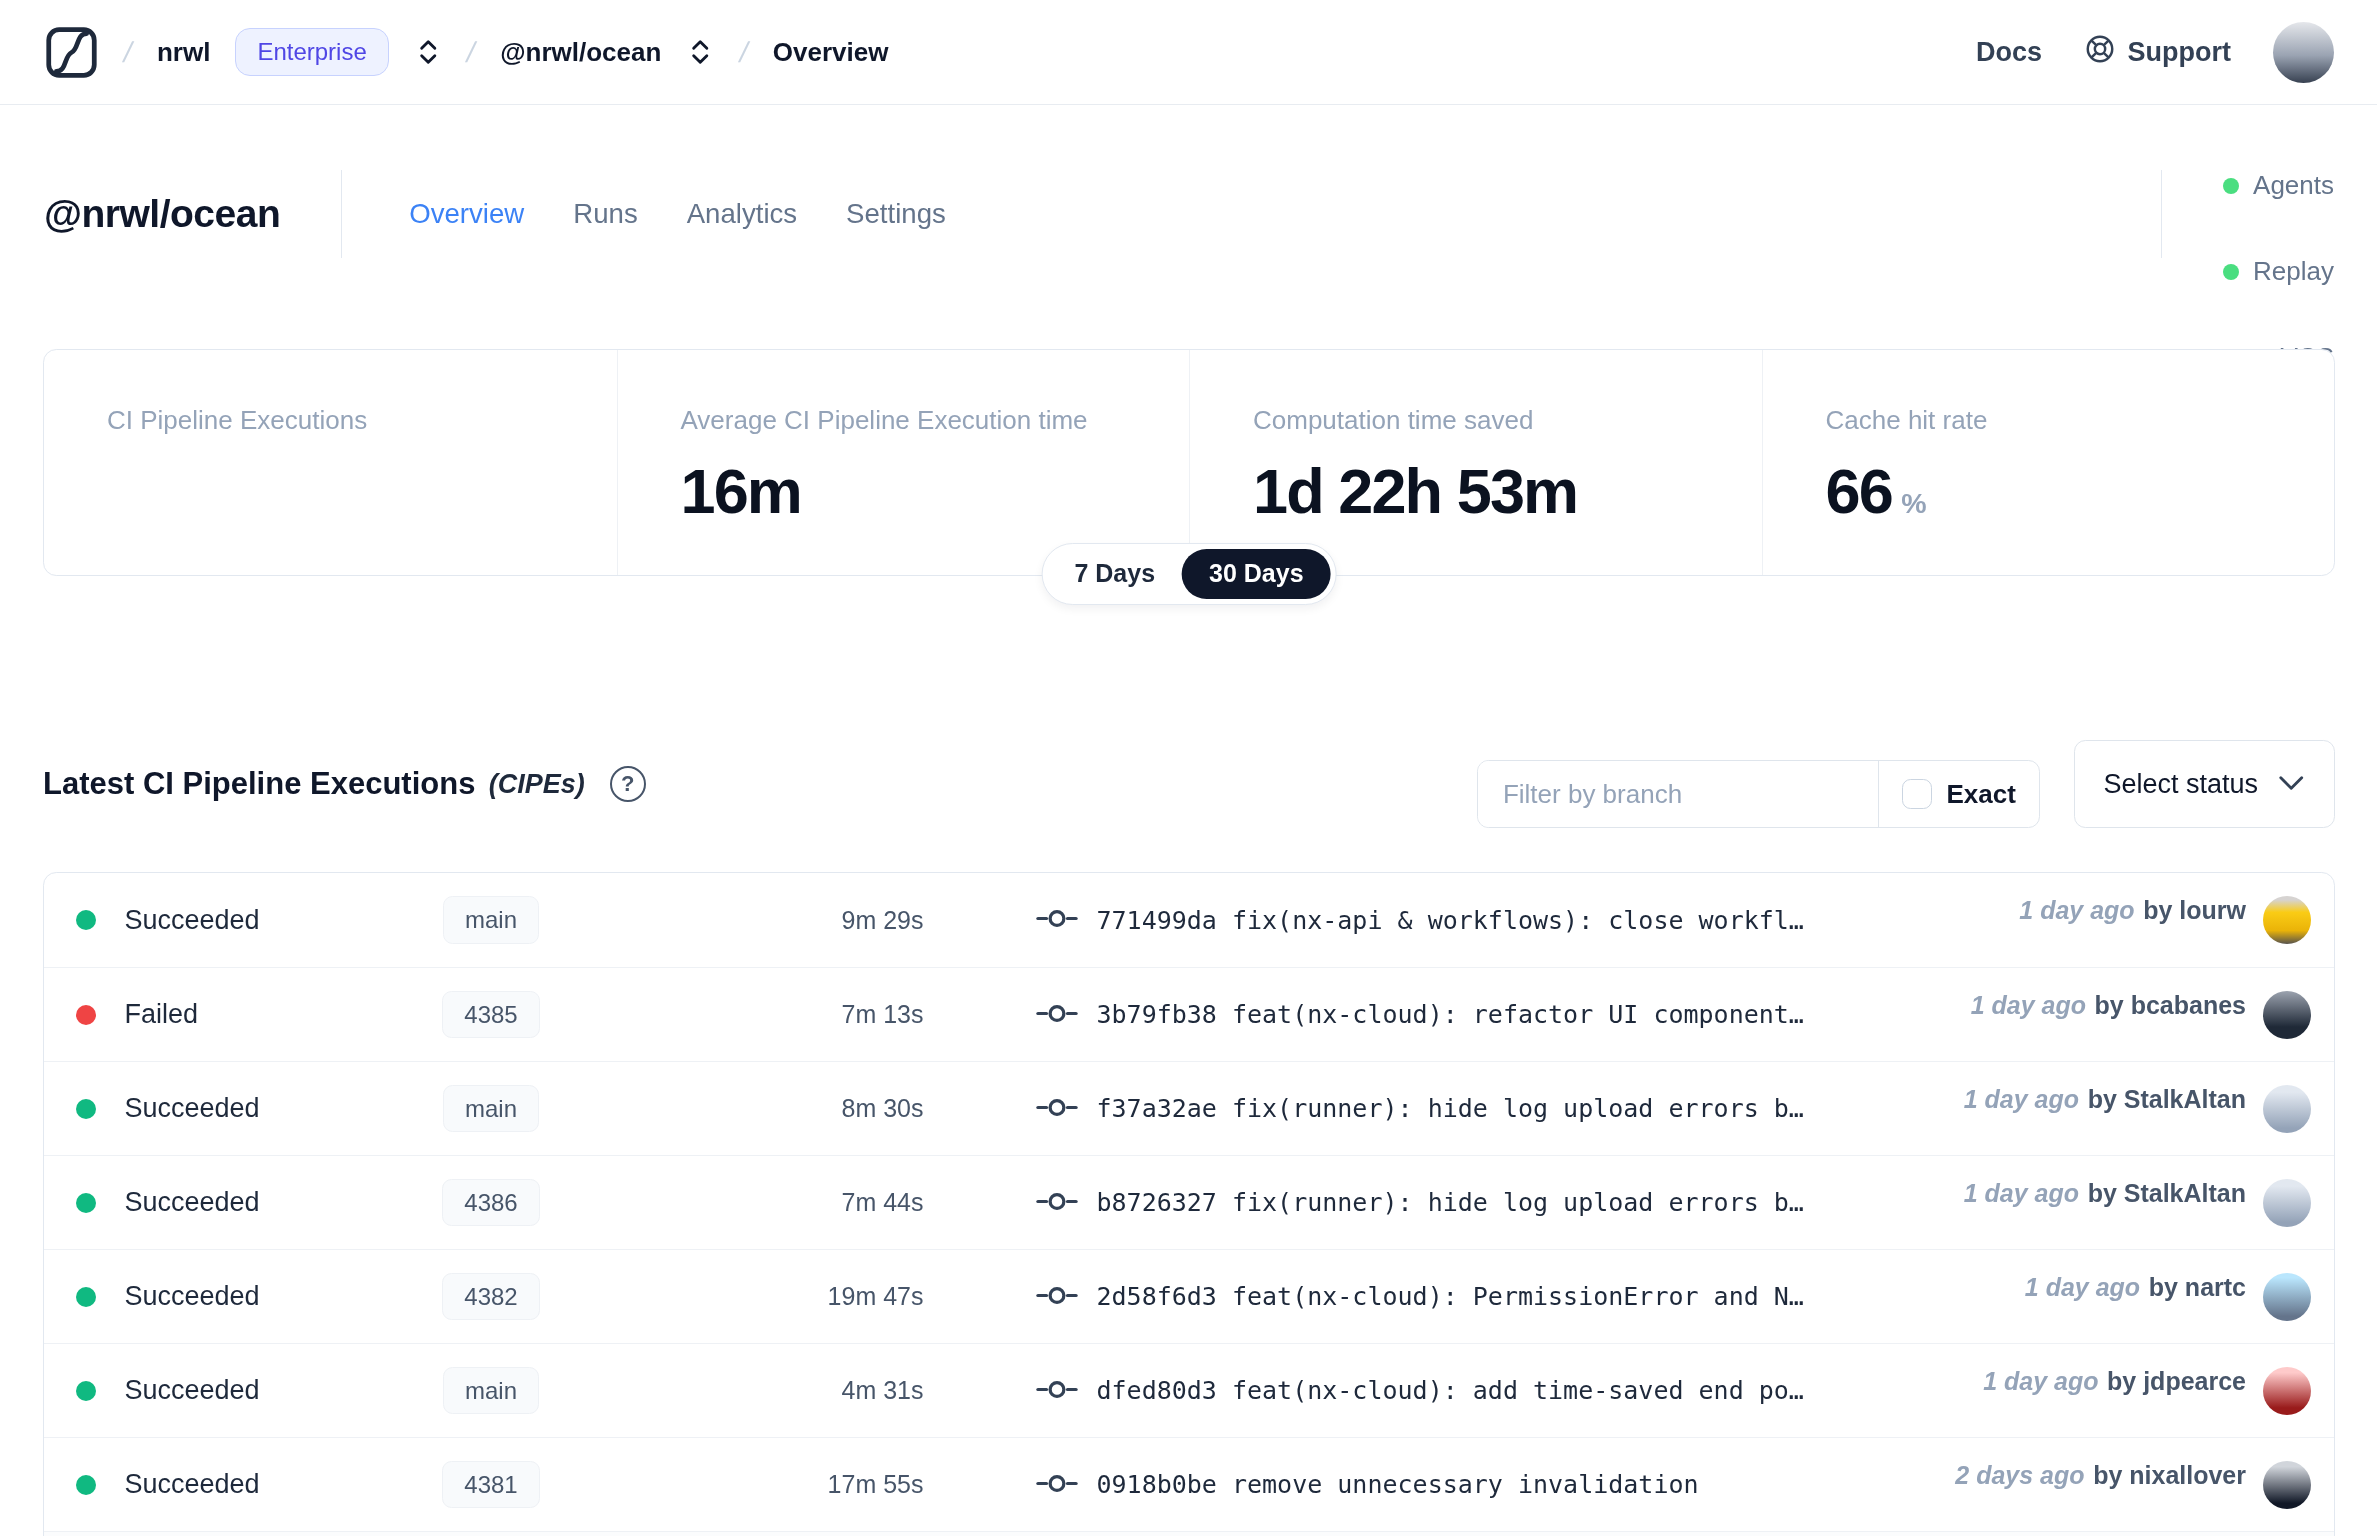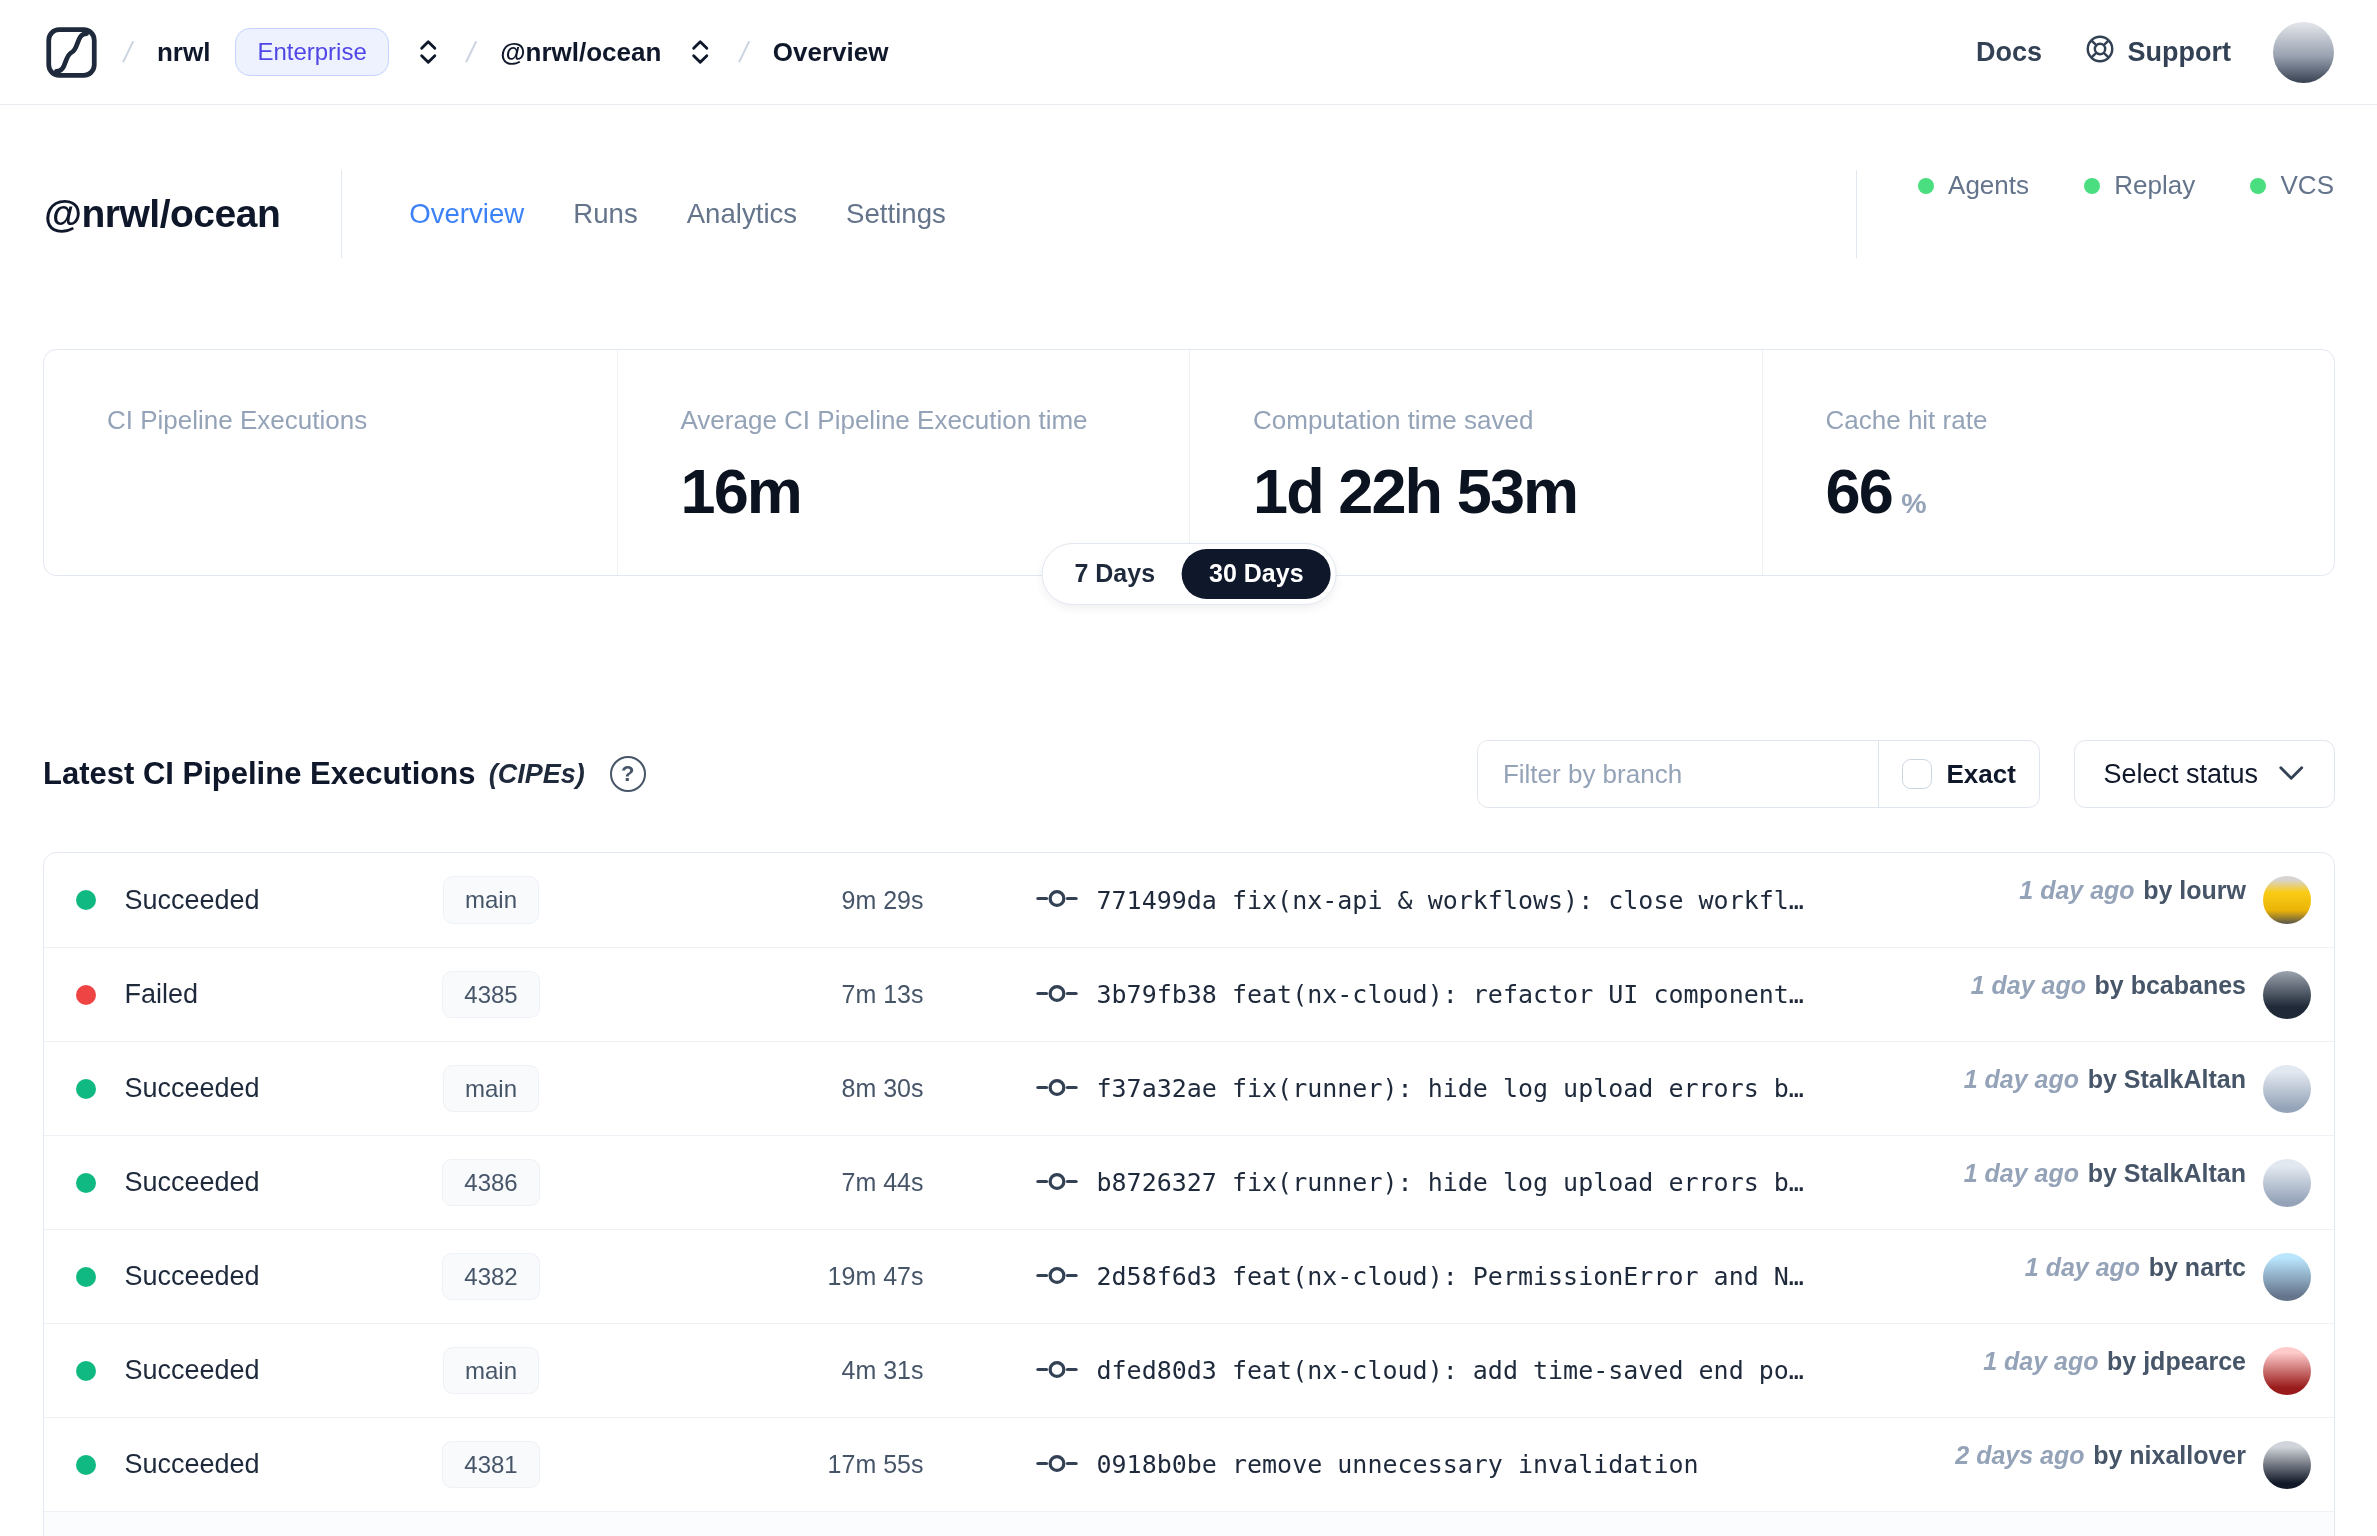--- a/index.html
+++ b/index.html
@@ -22,22 +22,22 @@
   .avatar { width:61px; height:61px; border-radius:50%; cursor:pointer;
             background:linear-gradient(180deg,#e5e7eb 0%,#9aa3b2 55%,#374151 100%); }
 
   
   .ws-header { display:flex; align-items:center; padding:0 44px; margin-top:65px; height:88px; }
   .ws-title { font-size:39px; font-weight:700; letter-spacing:-0.5px; }
   .ws-tabs { display:flex; align-items:center; gap:49px; margin-left:61px;
              padding-left:67px; border-left:1.9px solid #e2e8f0; height:88px; }
   .tab { font-size:27.6px; font-weight:500; color:#64748b; cursor:pointer; }
   .tab.active { color:#3b82f6; }
-  .ws-status { margin-left:auto; display:flex; align-items:flex-start; gap:55px;
-               padding-left:61px; border-left:1.9px solid #e2e8f0; height:88px; }
+  .ws-status { margin-left:auto; display:flex; align-items:flex-end; gap:55px;
+               padding-left:61px; border-left:1.9px solid #e2e8f0; height:88px;flex-direction:column; }
   .status-item { display:flex; align-items:center; gap:14.3px; font-size:26px;
                  color:#64748b; cursor:pointer; }
   .status-item .dot { width:16px; height:16px; border-radius:50%; background:#4ade80; }
 
   
   .stats-wrap { margin:91px 43px 0; position:relative; }
   .stats { display:grid; grid-template-columns:repeat(4,1fr);
            border:1.9px solid #e2e8f0; border-radius:13.3px; height:227px; background:#fff; }
   .stat-card { padding:55px 0 0 63px; }
   .stat-card + .stat-card { border-left:1.9px solid #eef1f5; }
@@ -62,21 +62,21 @@
   .filter-group { display:flex; align-items:stretch; width:563px; height:68px;
            border:1.9px solid #dfe5ec; border-radius:11.4px; background:#fff; overflow:hidden; }
   .filter-input { flex:1; border:none; outline:none; font-family:inherit; font-size:26px;
            color:#0f172a; padding:0 25px; }
   .filter-input::placeholder { color:#94a3b8; }
   .exact-box { display:flex; align-items:center; gap:14.3px; padding:0 23px;
            border-left:1.9px solid #dfe5ec; }
   .checkbox { width:30px; height:30px; border:1.9px solid #cbd5e1; border-radius:8.6px;
            background:#fff; cursor:pointer; }
   .exact-label { font-size:26px; color:#0f172a;font-weight:bold; }
-  .select-status { display:flex; align-items:center; gap:19px; height:68px; padding:0 28.5px;
+  .select-status { display:flex; align-items:center; gap:19px; height:88px; padding:0 28.5px;
            border:1.9px solid #dfe5ec; border-radius:11.4px; background:#fff; font-family:inherit;
            font-size:27px; font-weight:500; color:#0f172a; cursor:pointer; }
 
   
   .cipe-table { margin:44px 43px 0; border:1.9px solid #e2e8f0; border-radius:13.3px;
            overflow:hidden; background:#fff; }
   .cipe-row { height:94px; display:flex; align-items:center; padding:0 23px 0 32px; cursor:pointer; }
   .cipe-row + .cipe-row { border-top:1.9px solid #eef1f5; }
   .row-dot { width:20px; height:20px; border-radius:50%; flex:none; margin-right:28.5px; }
   .row-dot.green { background:#10b981; }

